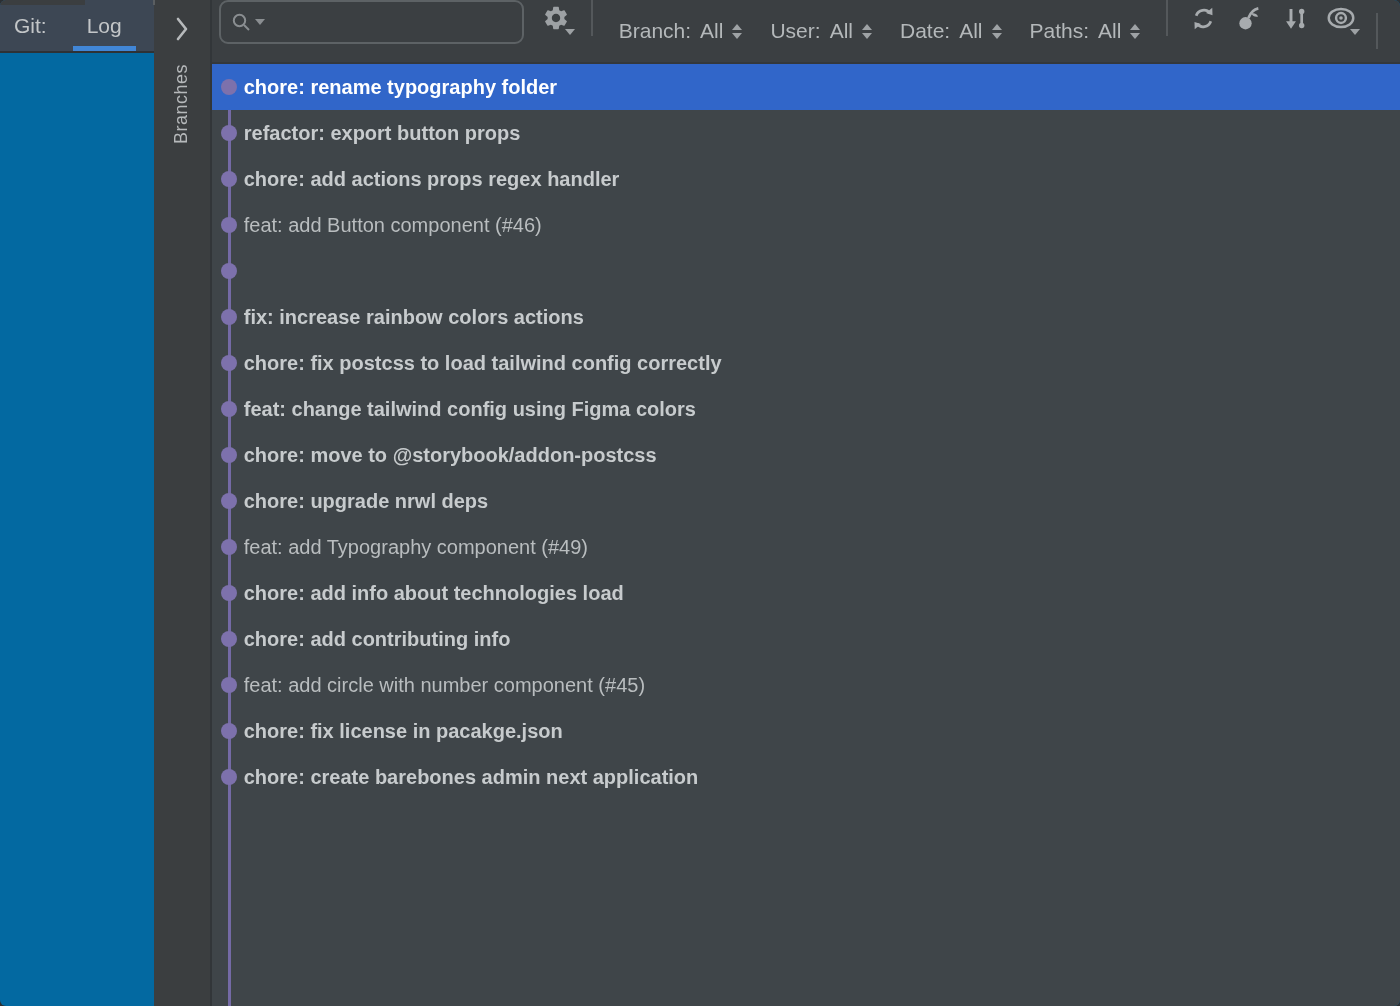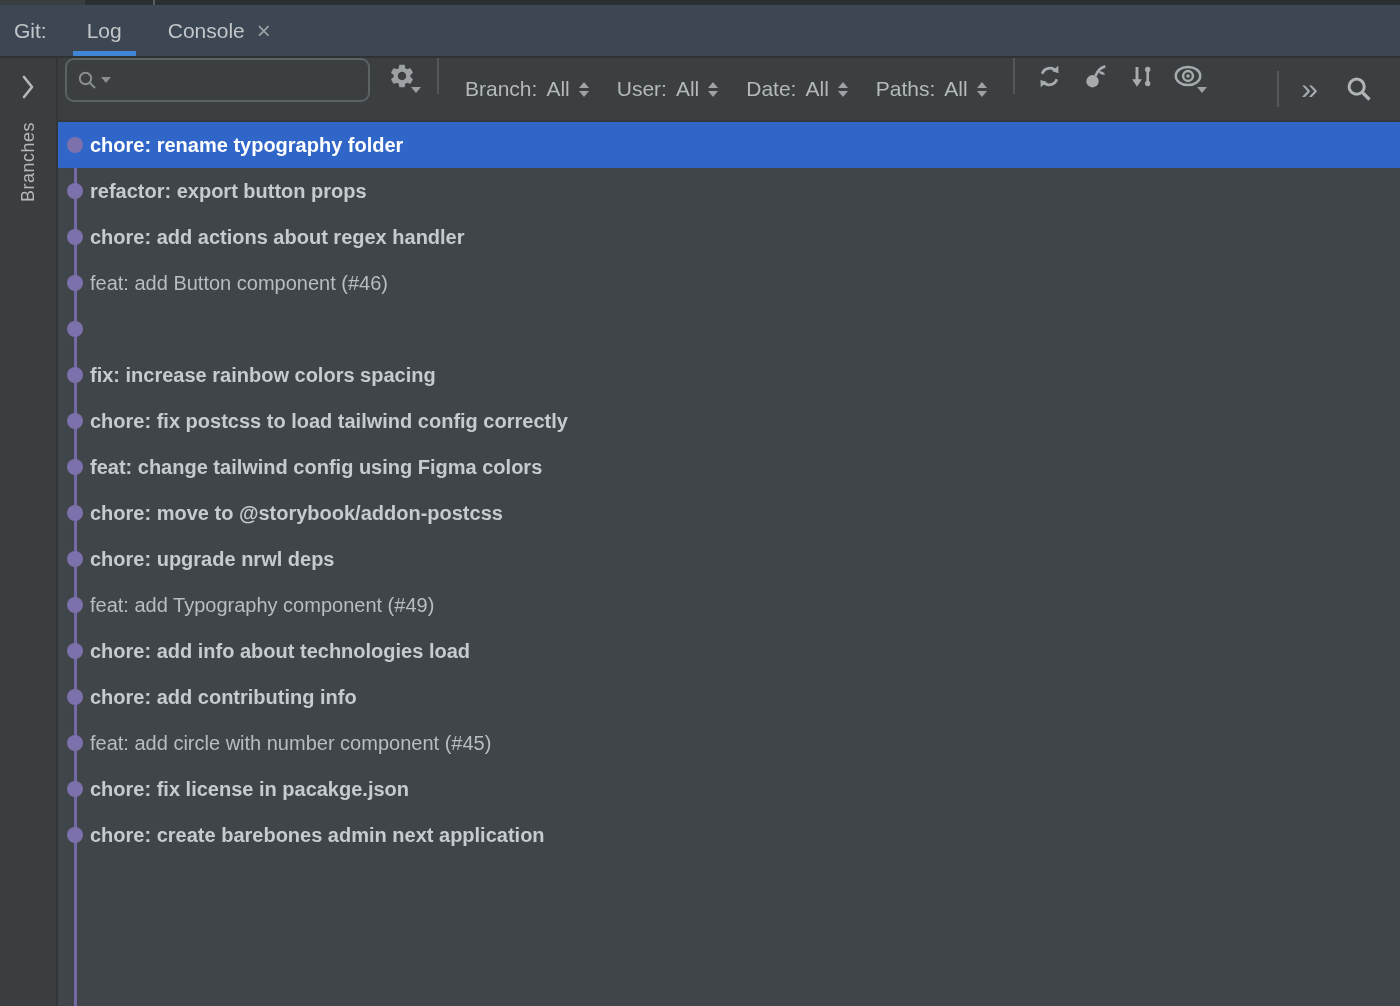--- a/index.html
+++ b/index.html
@@ -1,21 +1,21 @@
 <!DOCTYPE html>
 <html><head>
 <meta charset="utf-8">
 <style>
   html,body { margin:0; padding:0; background:#2c2f32; }
   * { box-sizing:border-box; }
   .app {
     width:1400px; height:1006px;
     font-family:"Liberation Sans", sans-serif;
-    display:flex; flex-direction:column;
-    background:#0369a1; overflow:hidden;
+    display:flex; flex-direction:row;
+    background:#0369a1; overflow:hidden;border-radius:6px;
     -webkit-font-smoothing:antialiased;
   }
   
   .top-strip { height:5px; background:#2c2f32; position:relative; flex:0 0 auto; }
   .top-strip .seg { position:absolute; left:0; top:0; width:85px; height:5px; background:#3b3e40; }
   .top-strip .tick { position:absolute; left:153px; top:0; width:2px; height:5px; background:#5a5e61; }
 
   
   .tabbar {
     height:53px; flex:0 0 auto; background:#3d4754;
@@ -90,24 +90,20 @@
   <div class="top-strip">
     <div class="seg"></div>
     <div class="tick"></div>
   </div>
 
   <div class="tabbar">
     <div class="git-label">Git:</div>
     <div class="tab selected">
       <span>Log</span>
     </div>
-    <div class="tab">
-      <span>Console</span>
-      <span class="tab-close">×</span>
-    </div>
   </div>
 
   <div class="main">
 
     <div class="stripe">
       <div class="stripe-chevron">
         <svg width="16" height="26" viewBox="0 0 16 26">
           <path d="M4 3 L12 13 L4 23" fill="none" stroke="#b6b9bb" stroke-width="2.6" stroke-linecap="round" stroke-linejoin="round"></path>
         </svg>
       </div>
@@ -226,32 +222,32 @@
       <div class="row selected">
             <span class="dot"></span>
             <span class="msg bold">chore: rename typography folder</span>
           </div>
           <div class="row">
             <span class="dot"></span>
             <span class="msg bold">refactor: export button props</span>
           </div>
           <div class="row">
             <span class="dot"></span>
-            <span class="msg bold">chore: add actions about regex handler</span>
+            <span class="msg bold">chore: add actions props regex handler</span>
           </div>
           <div class="row">
             <span class="dot"></span>
             <span class="msg">feat: add Button component (#46)</span>
           </div>
           <div class="row">
             <span class="dot"></span>
           </div>
           <div class="row">
             <span class="dot"></span>
-            <span class="msg bold">fix: increase rainbow colors spacing</span>
+            <span class="msg bold">fix: increase rainbow colors actions</span>
           </div>
           <div class="row">
             <span class="dot"></span>
             <span class="msg bold">chore: fix postcss to load tailwind config correctly</span>
           </div>
           <div class="row">
             <span class="dot"></span>
             <span class="msg bold">feat: change tailwind config using Figma colors</span>
           </div>
           <div class="row">

